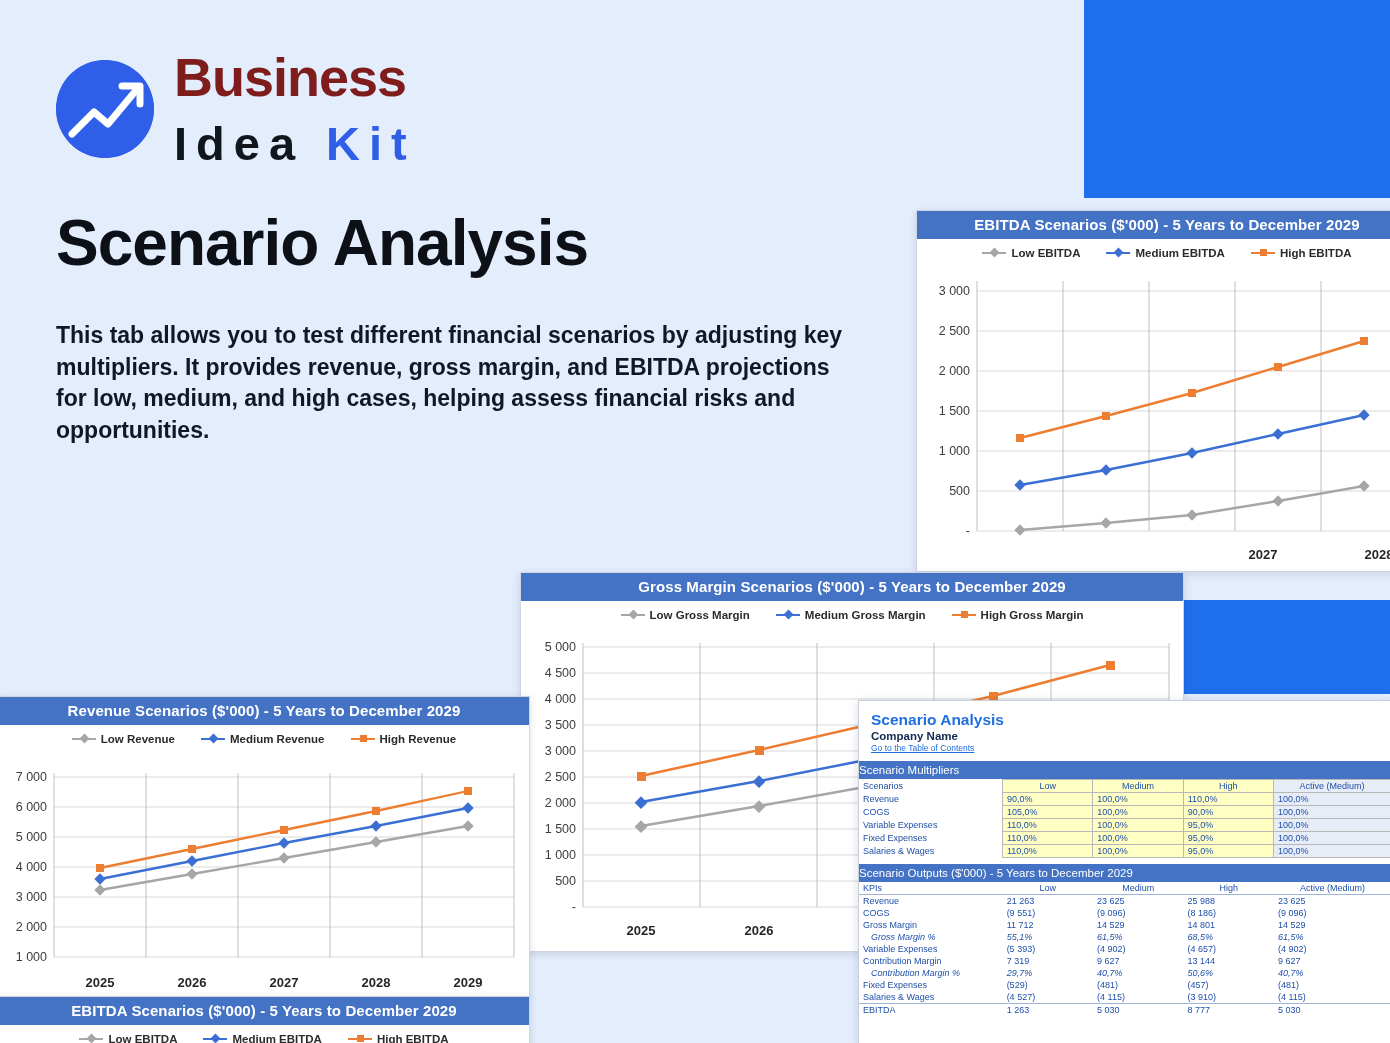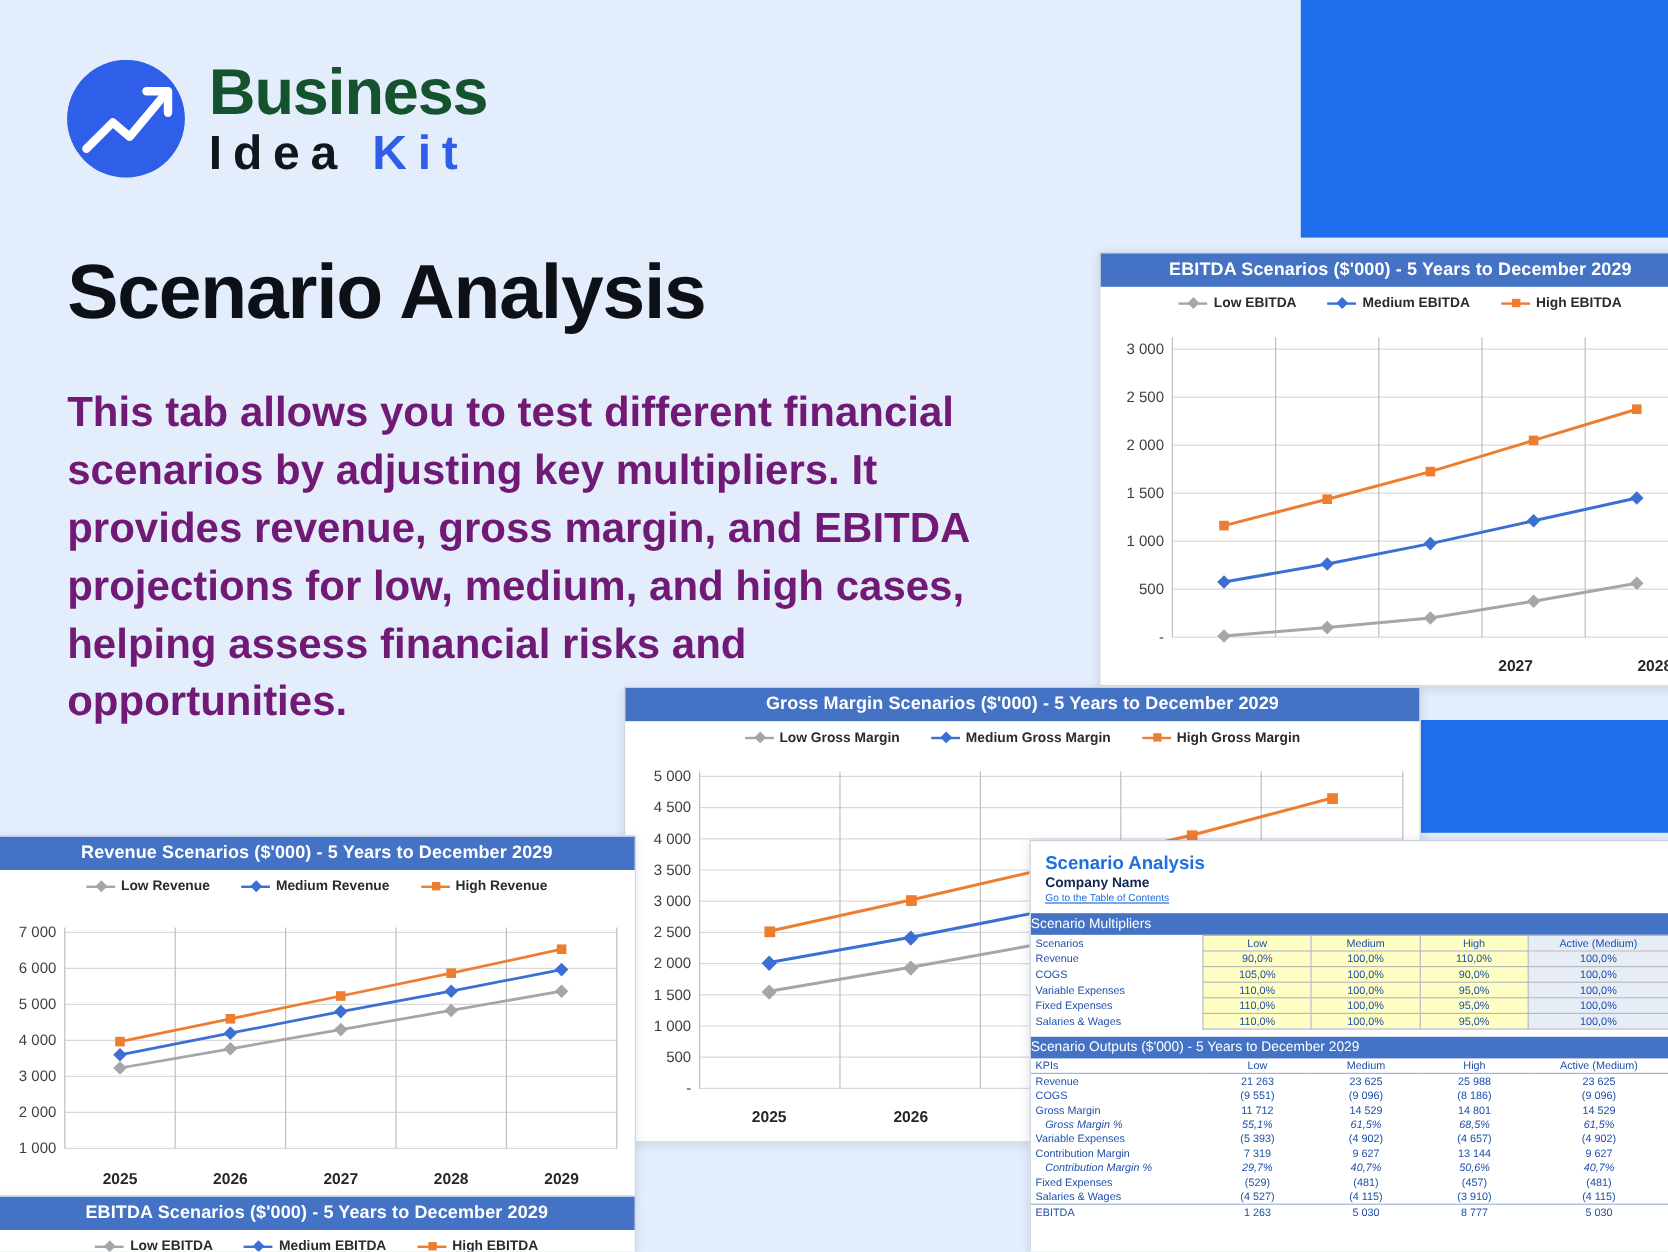--- a/index.html
+++ b/index.html
@@ -32,37 +32,37 @@
     position: absolute; left: 56px; top: 50px;
     display: flex; align-items: center; gap: 20px;
   }
   .logo-mark {
     width: 98px; height: 98px; border-radius: 50%;
     background: #2f5fe8; position: relative; overflow: hidden;
   }
   .logo-mark svg { position: absolute; left: 0; top: 0; }
   .logo-text { line-height: 1; }
   .logo-line1 {
-    font-size: 54px; font-weight: bold; color: #14532d;
+    font-size: 54px; font-weight: bold; color: #7f1d1d;
     letter-spacing: -1px;
   }
   .logo-line2 {
-    font-size: 40px; font-weight: bold; color: #11151c;
-    letter-spacing: 9px; margin-top: 4px;
+    font-size: 47px; font-weight: bold; color: #11151c;
+    letter-spacing: 9px; margin-top: 16px;
   }
   .logo-line2 .kit { color: #2f5fe8; }
 
   h1.page-title {
     position: absolute; left: 56px; top: 206px;
     margin: 0; font-size: 64px; font-weight: bold; color: #0d1016;
     letter-spacing: -1px;
   }
   .page-desc {
     position: absolute; left: 56px; top: 320px; width: 790px;
-    font-size: 35px; font-weight: bold; color: #701a75;
+    font-size: 23px; font-weight: bold; color: #0f172a;
     line-height: 1.38;
   }
 
   
   .chart-card {
     position: absolute;
     background: #ffffff;
     border: 1px solid #cfd6e2;
     box-shadow: 0 2px 8px rgba(20,40,80,0.13);
     overflow: hidden;
@@ -126,21 +126,21 @@
     font-size: 11.5px; text-align: left; padding: 3px 0;
     margin-top: 6px;
   }
   table.grid { border-collapse: collapse; width: 100%; table-layout: fixed; }
   table.grid td, table.grid th {
     font-size: 9px; padding: 1px 4px; font-weight: normal; color: #1f4fa8;
     white-space: nowrap; overflow: hidden;
   }
   .hdr td { font-weight: bold; text-align: center; }
   .hdr td.lbl { text-align: left; }
-  .numc { text-align: center; }
+  .numc { }
   .yellow { background: #ffffc4; border: 1px solid #b8b8b8; }
   .greyblue { background: #e7edf7; border: 1px solid #b8b8b8; }
   .b { font-weight: bold; }
   .ital { font-style: italic; }
   .sep-line td { border-bottom: 1px solid #9fb4d8; }
 </style>
 </head>
 <body>
 
 <div class="blue-block-top"></div>

